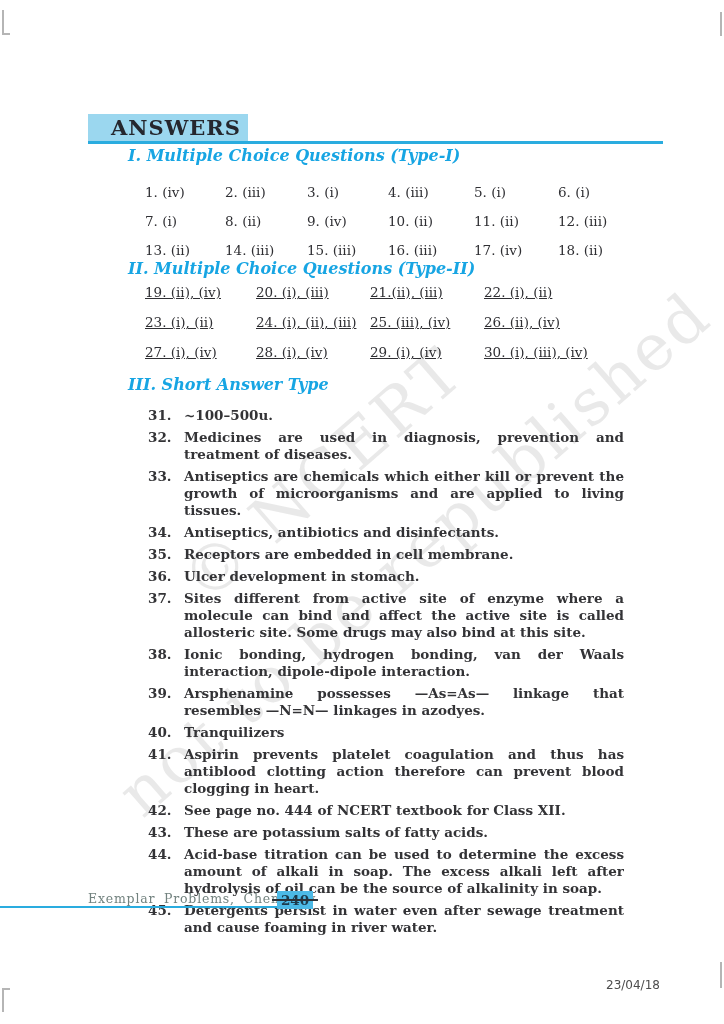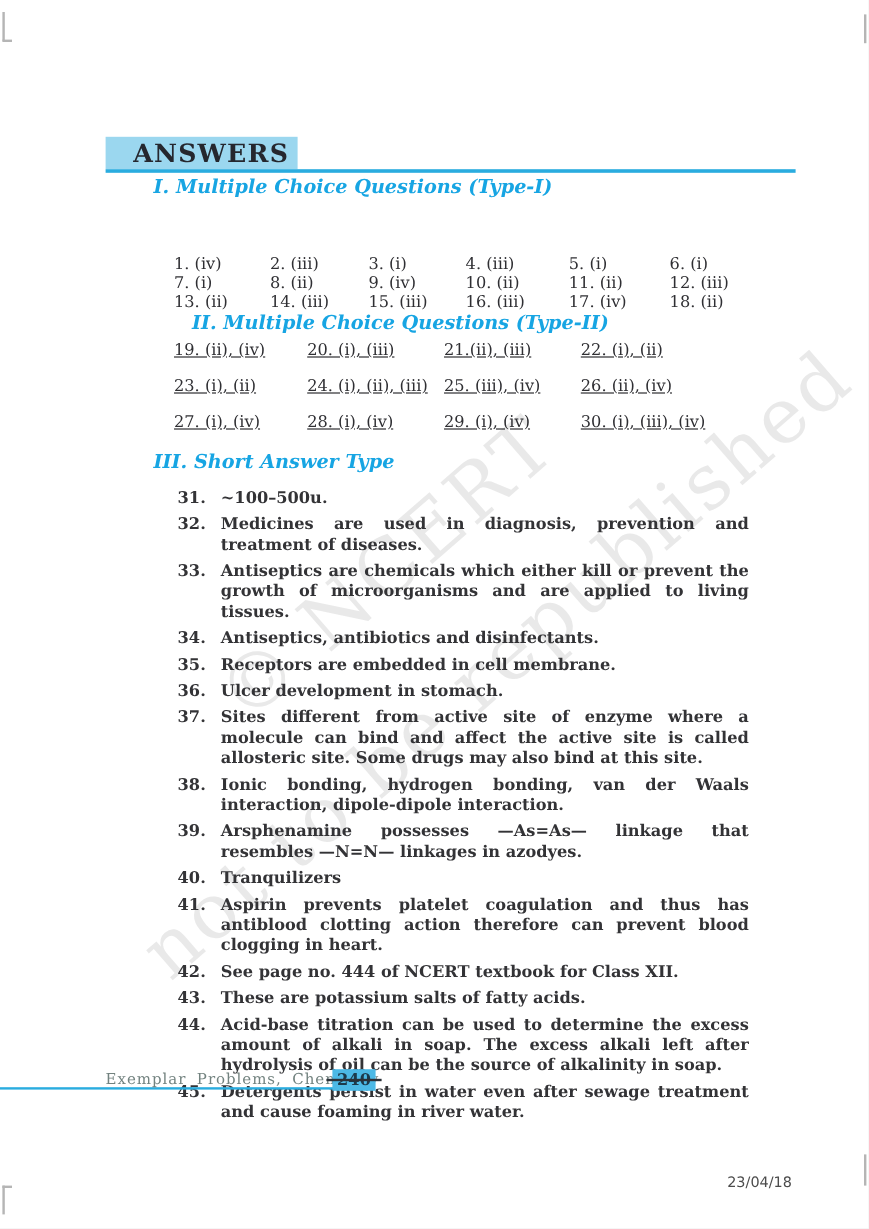--- a/index.html
+++ b/index.html
@@ -40,29 +40,29 @@
     position:absolute; left:88px; top:141px; width:575px; height:3px;
     background:#2aacdf; z-index:2;
   }
 
   
   .section-heading {
     position:absolute; left:128px; z-index:2;
     color:#17a5e3; font-weight:bold; font-style:italic; font-size:16px;
   }
   .heading-1 { top:146px; }
-  .heading-2 { top:259px;margin-left:32px; }
+  .heading-2 { top:259px; }
   .heading-3 { top:375px; }
 
   
   .mcq-grid { position:absolute; z-index:2; display:grid; font-size:13.5px; color:#2f2f33; }
   .mcq1-grid {
     left:145px; top:184px;
     grid-template-columns:80px 82px 81px 86px 84px 62px;
-    row-gap:0; line-height:16px;margin-top:28px;
+    row-gap:13px; line-height:16px;
   }
   .mcq2-grid {
     left:145px; top:284px;
     grid-template-columns:111px 114px 114px 125px;
     row-gap:14px; line-height:16px;text-decoration:underline;
   }
 
   
   .sa-list {
     position:absolute; left:148px; top:407px; width:476px;

